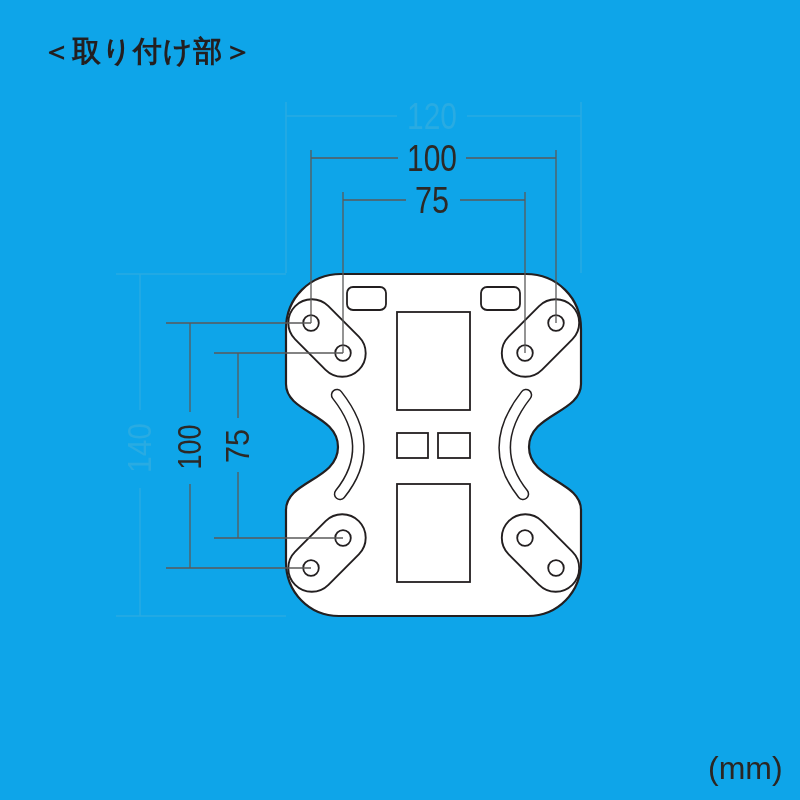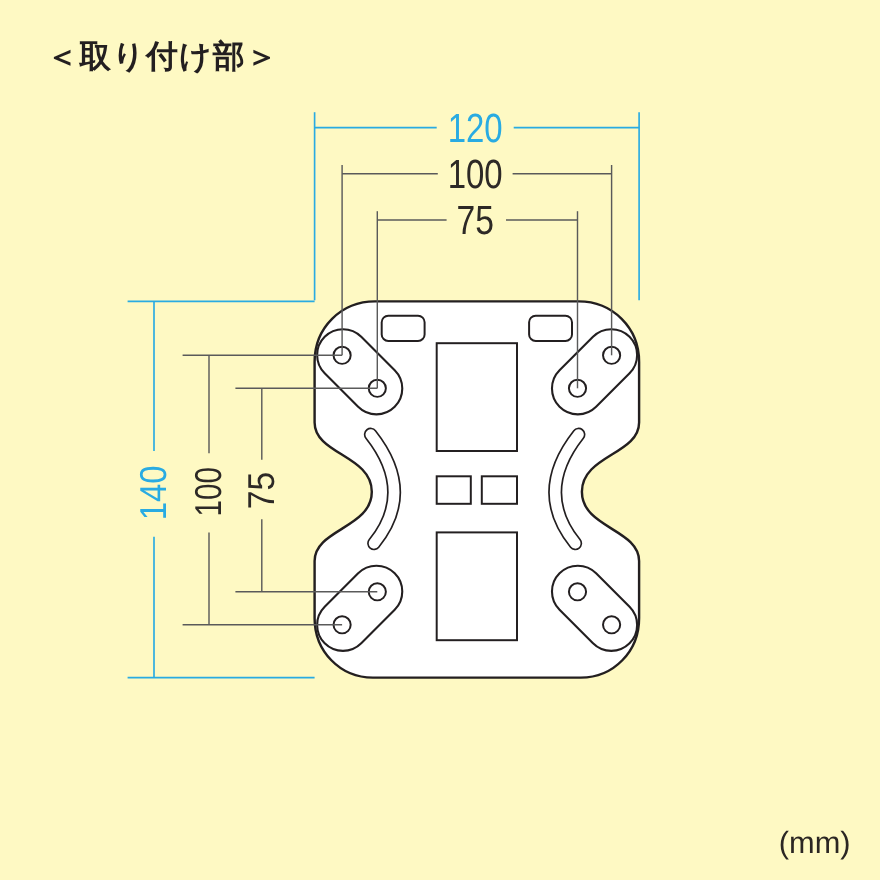--- a/index.html
+++ b/index.html
@@ -1,20 +1,20 @@
 <!DOCTYPE html>
 <html><head>
 <meta charset="utf-8">
 <style>
   html,body{margin:0;padding:0;background:#ffffff;}
-  .stage{position:relative;width:800px;height:800px;background:#fef9c3;overflow:hidden;
+  .stage{position:relative;width:800px;height:800px;background:#0ea5e9;overflow:hidden;
          font-family:"Liberation Sans","DejaVu Sans",sans-serif;}
   .title{position:absolute;left:42px;top:32px;font-size:29px;font-weight:bold;
          color:#231f20;letter-spacing:1px;white-space:nowrap;}
-  .unit{position:absolute;left:708px;top:750px;font-size:28px;color:#2b2623;white-space:nowrap;}
+  .unit{position:absolute;left:708px;top:750px;font-size:32px;color:#2b2623;white-space:nowrap;}
   svg{position:absolute;left:0;top:0;}
   text{font-family:"Liberation Sans","DejaVu Sans",sans-serif;}
 </style>
 </head>
 <body>
 
 <div class="stage">
 
   <div class="title">＜取り付け部＞</div>
 

